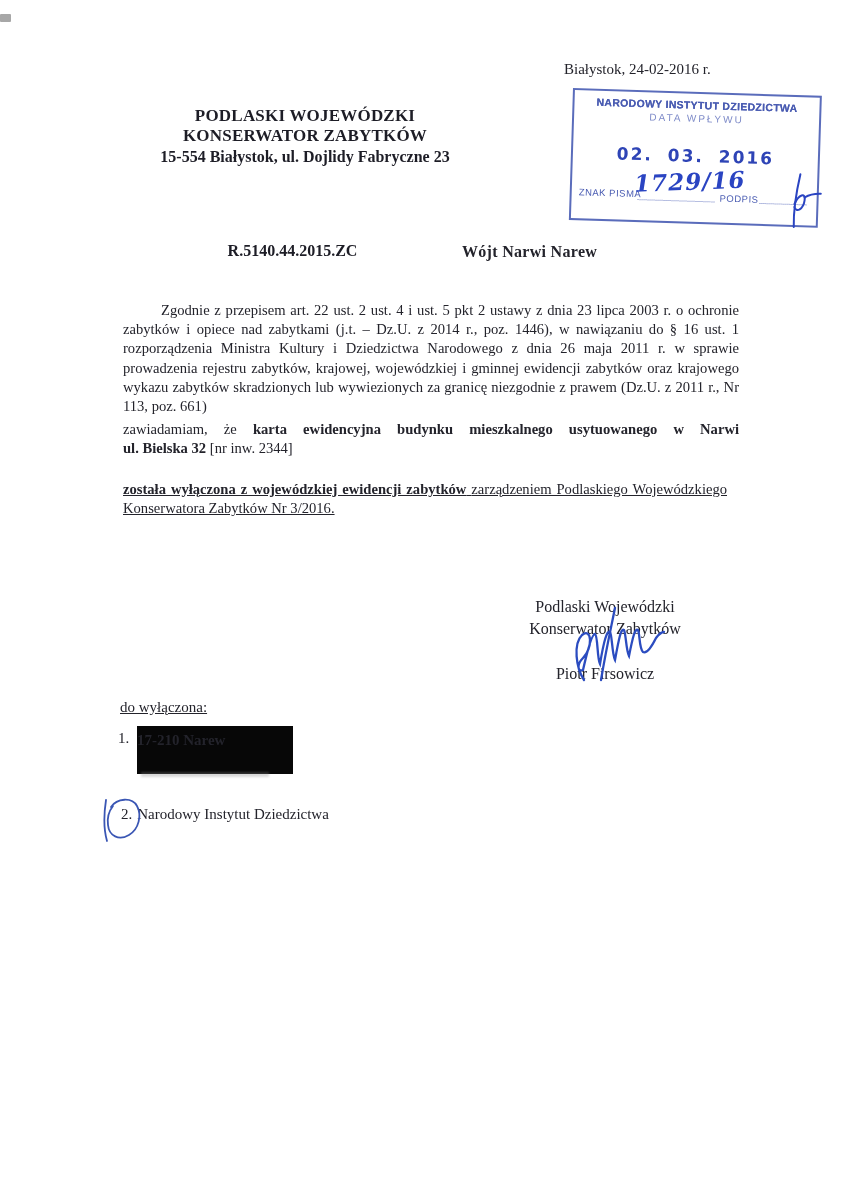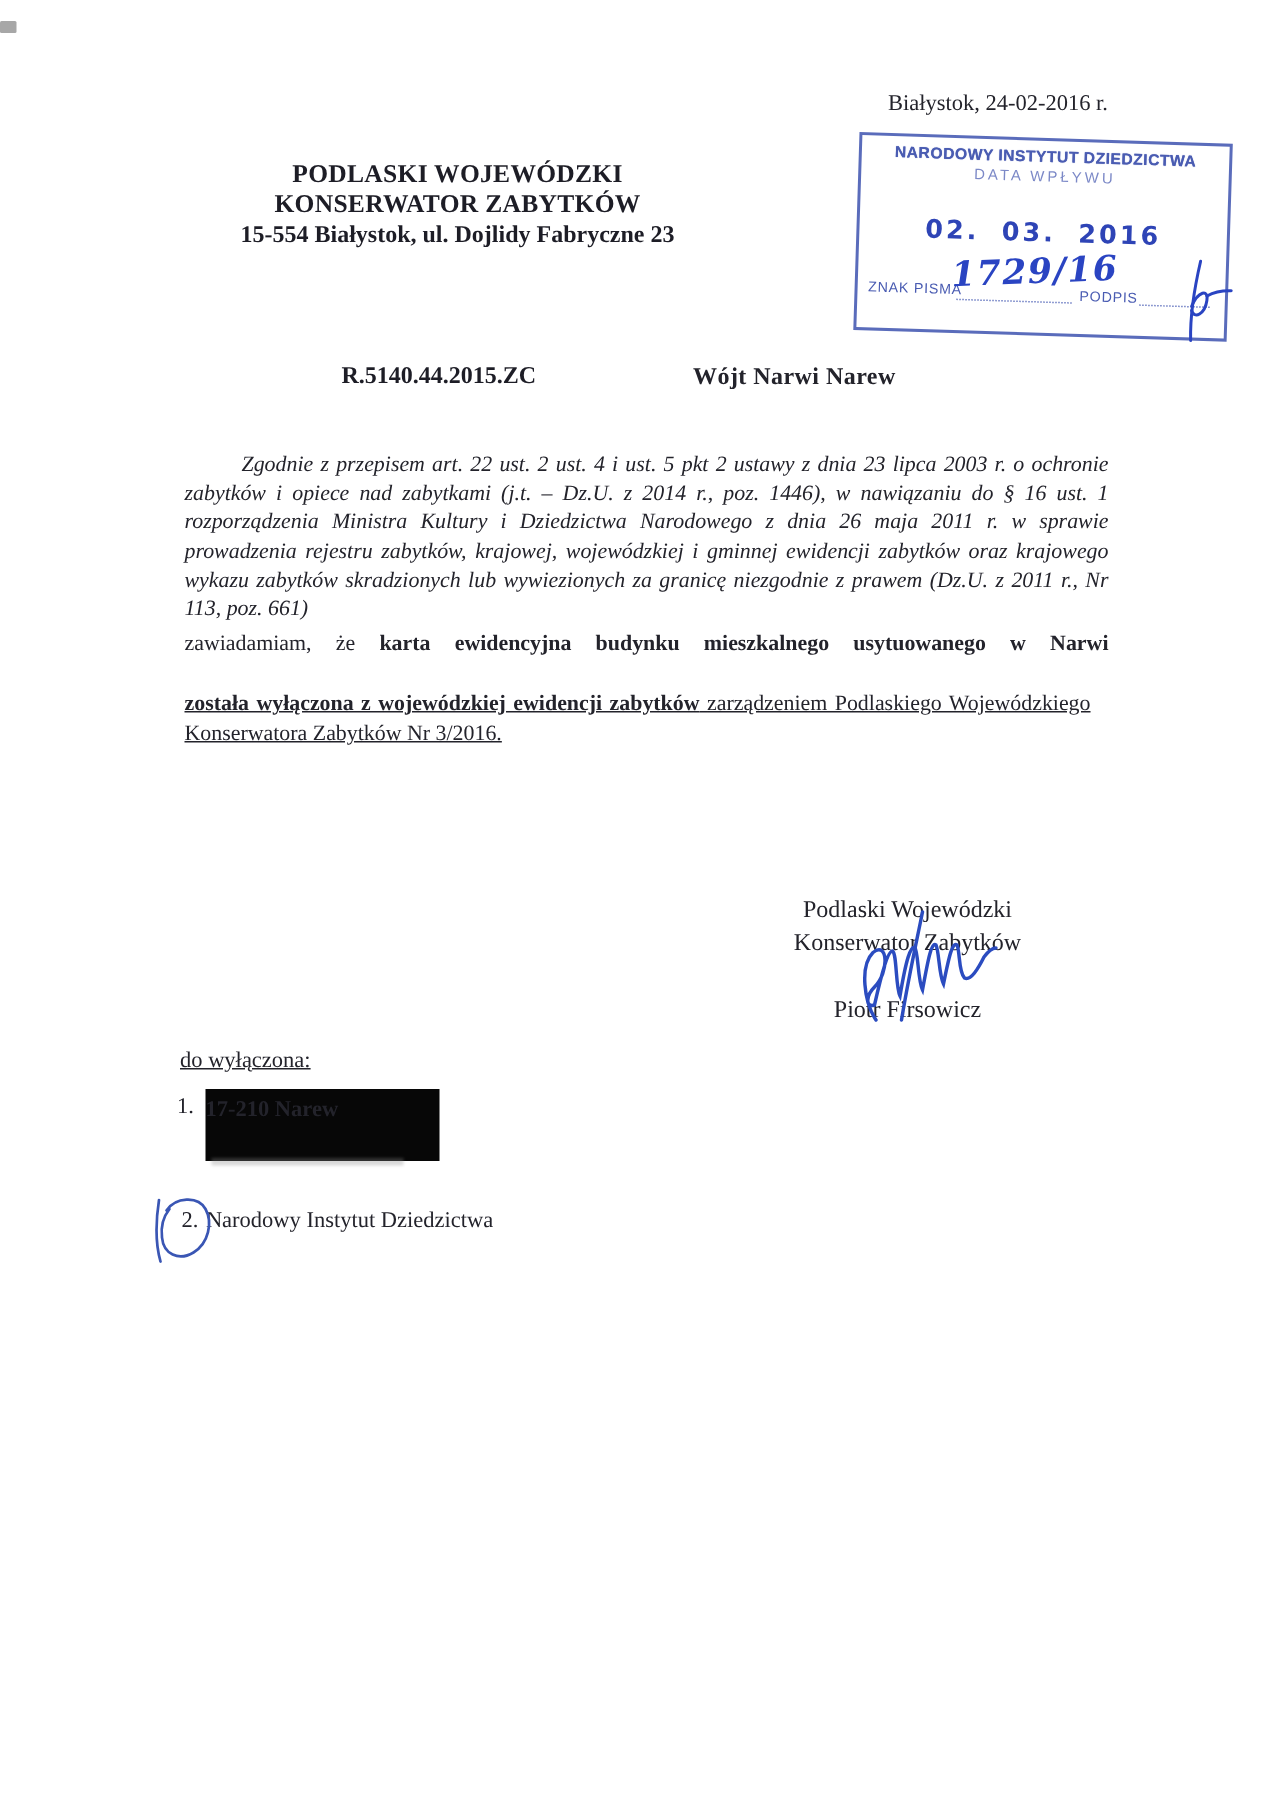--- a/index.html
+++ b/index.html
@@ -6,21 +6,21 @@
   .page {
     position:relative; width:857px; height:1199px; margin:0 auto;
     background:#ffffff; overflow:hidden;
     font-family:"Liberation Serif", serif; color:#23232b;
   }
   
   .artifact-tl { position:absolute; left:0; top:14px; width:11px; height:8px;
     background:#5f5f5f; opacity:.55; border-radius:1px; }
 
   
-  .date-line { position:absolute; left:592px; top:61px; font-size:15px; white-space:nowrap; }
+  .date-line { position:absolute; left:564px; top:61px; font-size:15px; white-space:nowrap; }
 
   
   .stamp {
     position:absolute; left:573px; top:88px; width:245px; height:128px;
     border:2px solid rgba(72,92,180,.9); transform:rotate(1.8deg); transform-origin:top left;
     color:#4a5cb2; font-family:"Liberation Sans", sans-serif;
   }
   .stamp-org { margin-top:5px; text-align:center; font-weight:bold; font-size:10.5px;
     letter-spacing:.3px; white-space:nowrap; text-shadow:0 0 .5px currentColor; }
   .stamp-field { margin-top:2px; text-align:center; font-size:10px; letter-spacing:2px;
@@ -46,21 +46,21 @@
   .lh-addr { font-size:16px; margin-top:3px;text-align:center; }
   .ref-number { position:absolute; left:120px; top:194px; width:345px; text-align:center;
     font-weight:bold; font-size:16px; color:#1d1d26;margin-top:48px; }
 
   .addressee { position:absolute; left:462px; top:243px; font-weight:bold; font-size:16px;
     letter-spacing:.3px; white-space:nowrap; }
 
   
   .body-text { position:absolute; left:123px; top:301px; width:616px;
     font-size:14.6px; line-height:19.2px; text-align:justify; }
-  .p-legal { margin:0; text-indent:38px;font-style:italic; }
+  .p-legal { margin:0; text-indent:38px; }
   .p-notice { margin:4px 0 0 0; }
   .notice-line1 { text-align:justify; text-align-last:justify; }
   .p-result { margin:21px 12px 0 0;text-decoration:underline; }
   .b { font-weight:bold; }
 
   
   .sig-block { position:absolute; left:505px; top:596px; width:200px; text-align:center;
     font-size:16px; line-height:22px; }
   .sig-name { margin-top:23px; }
   .sig-svg { position:absolute; left:552px; top:588px; pointer-events:none; }
@@ -114,20 +114,24 @@
 
   <div class="addressee">Wójt Narwi Narew</div>
 
   <div class="body-text">
     <p class="p-legal">Zgodnie z przepisem art. 22 ust. 2 ust. 4 i ust. 5 pkt 2 ustawy z dnia 23 lipca 2003 r. o ochronie zabytków i opiece nad zabytkami (j.t. – Dz.U. z 2014 r., poz. 1446), w nawiązaniu do § 16 ust. 1 rozporządzenia Ministra Kultury i Dziedzictwa Narodowego z dnia 26 maja 2011 r. w sprawie prowadzenia rejestru zabytków, krajowej, wojewódzkiej i gminnej ewidencji zabytków oraz krajowego wykazu zabytków skradzionych lub wywiezionych za granicę niezgodnie z prawem (Dz.U. z 2011 r., Nr 113, poz. 661)</p>
     <div class="p-notice">
       <div class="notice-line1">
         <span>zawiadamiam, że</span>
         <span class="b">karta ewidencyjna budynku mieszkalnego usytuowanego w Narwi</span>
       </div>
+      <div>
+        <span class="b">ul. Bielska 32</span>
+        <span>[nr inw. 2344]</span>
+      </div>
     </div>
     <p class="p-result">
       <span class="b">została wyłączona z wojewódzkiej ewidencji zabytków</span>
       <span>zarządzeniem Podlaskiego Wojewódzkiego Konserwatora Zabytków Nr 3/2016.</span>
     </p>
   </div>
 
   <div class="sig-block">
     <div>Podlaski Wojewódzki</div>
     <div>Konserwator Zabytków</div>

